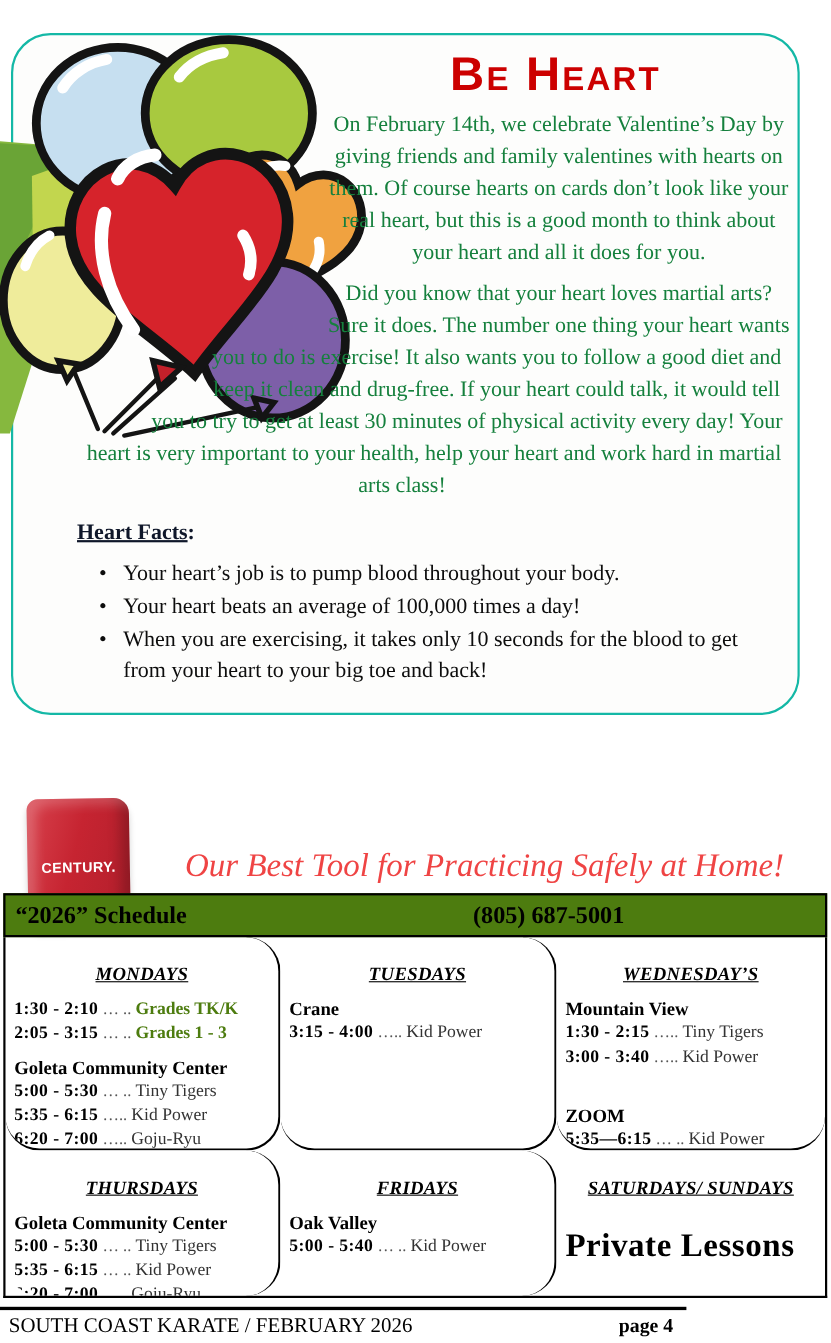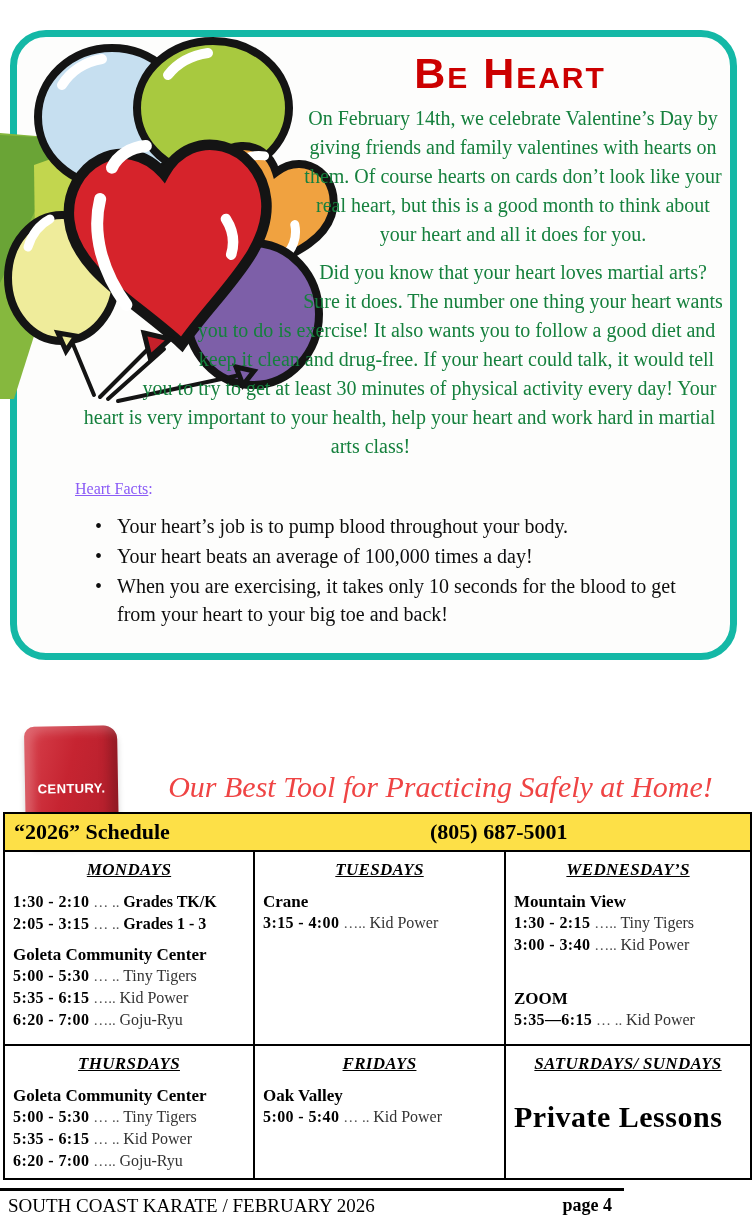--- a/index.html
+++ b/index.html
@@ -4,41 +4,41 @@
 <style>
   html,body{margin:0;padding:0;}
   body{
     width:755px;height:1221px;position:relative;background:#ffffff;
     font-family:"Liberation Serif",serif;overflow:hidden;
   }
 
   
   .feature-box{
     position:absolute;left:10px;top:30px;width:713px;height:616px;
-    border:7px solid #14b8a6;border-radius:36px;background:#fdfdfc;
+    border:2px solid #14b8a6;border-radius:36px;background:#fdfdfc;
   }
   .balloons{position:absolute;left:-17px;top:-22px;width:345px;height:392px;pointer-events:none;}
   .flow{position:relative;width:100%;height:100%;}
   .sp{float:left;clear:left;}
   .sp1{width:285px;height:248px;}
   .sp2{width:172px;height:56px;}
   .sp3{width:118px;height:28px;}
   .sp4{width:58px;height:26px;}
   .article-title{
     margin:14px 12px 0 0;text-align:center;
     font-family:"Liberation Sans",sans-serif;font-weight:bold;
     font-variant:small-caps;font-size:43px;line-height:44px;
     color:#CC0000;letter-spacing:2px;
   }
   .para{
     text-align:center;margin:9px 6px 0 0;
     font-size:20px;line-height:29px;color:#15803d;
   }
   .facts{margin:14px 0 0 58px;}
-  .facts-heading{margin:0;font-size:16px;line-height:28px;font-weight:normal;color:#8b5cf6;}
+  .facts-heading{margin:0;font-size:20px;line-height:28px;font-weight:bold;color:#0f172a;}
   .facts-heading .u{text-decoration:underline;}
   .facts-list{list-style:none;margin:9px 0 0 0;padding:0 0 0 18px;}
   .facts-list li{
     position:relative;padding-left:24px;margin-top:2px;max-width:600px;
     font-size:20px;line-height:28px;color:#0d0d0d;
   }
   .facts-list li::before{content:"•";position:absolute;left:2px;top:0;font-size:20px;}
 
   
   .promo{position:absolute;left:0;top:660px;width:755px;height:150px;margin-top:44px;}
@@ -55,44 +55,44 @@
   }
   .promo-caption{
     position:absolute;left:132px;right:6px;top:66px;text-align:center;
     font-style:italic;font-size:30px;color:#ef4444;
   }
 
   
   .schedule{position:absolute;left:3px;top:812px;width:749px;box-sizing:border-box;}
   .sched-head{
     position:relative;border:2px solid #000;height:40px;box-sizing:border-box;
-    display:flex;align-items:center;background:#fde047;
+    display:flex;align-items:center;background:#4d7c0f;
     font-weight:bold;font-size:22px;
   }
   .sched-title{margin-left:9px;}
   .sched-phone{position:absolute;left:425px;}
   .sched-grid{
     display:grid;grid-template-columns:250px 251px 244px;grid-template-rows:194px 132px;
     border:2px solid #000;border-top:none;box-sizing:border-box;
   }
-  .cell{border-right:2px solid #000;border-bottom:2px solid #000;padding:4px 8px 0 8px;box-sizing:border-box;overflow:hidden;}
+  .cell{border-right:2px solid #000;border-bottom:2px solid #000;padding:20px 8px 0 8px;box-sizing:border-box;overflow:hidden;border-radius:31px;}
   .cell:nth-child(3n){border-right:none;}
   .cell:nth-child(n+4){border-bottom:none;}
   .day-head{
     text-align:center;font-weight:bold;font-style:italic;font-size:17px;line-height:24px;
     text-decoration:underline;letter-spacing:.3px;margin-top:2px;
   }
   .group{margin-top:9px;}
   .group.gap{margin-top:32px;}
   .group-title{font-weight:bold;font-size:17px;line-height:21px;}
   .line{font-size:16px;line-height:21px;white-space:nowrap;}
   .time{font-weight:bold;letter-spacing:.4px;}
   .dots{color:#555;font-size:15px;}
   .label{color:#333;}
-  .label.bold{font-weight:bold;color:#000000;}
+  .label.bold{font-weight:bold;color:#4d7c0f;}
   .big{font-weight:bold;font-size:30px;margin-top:24px;letter-spacing:.5px;}
 
   
   .page-footer{
     position:absolute;left:0;top:1188px;width:624px;box-sizing:border-box;
     border-top:3px solid #000;display:flex;justify-content:space-between;
     padding:4px 12px 0 8px;font-size:19px;
   }
   .page-num{font-weight:bold;font-size:18px;}
 </style>

